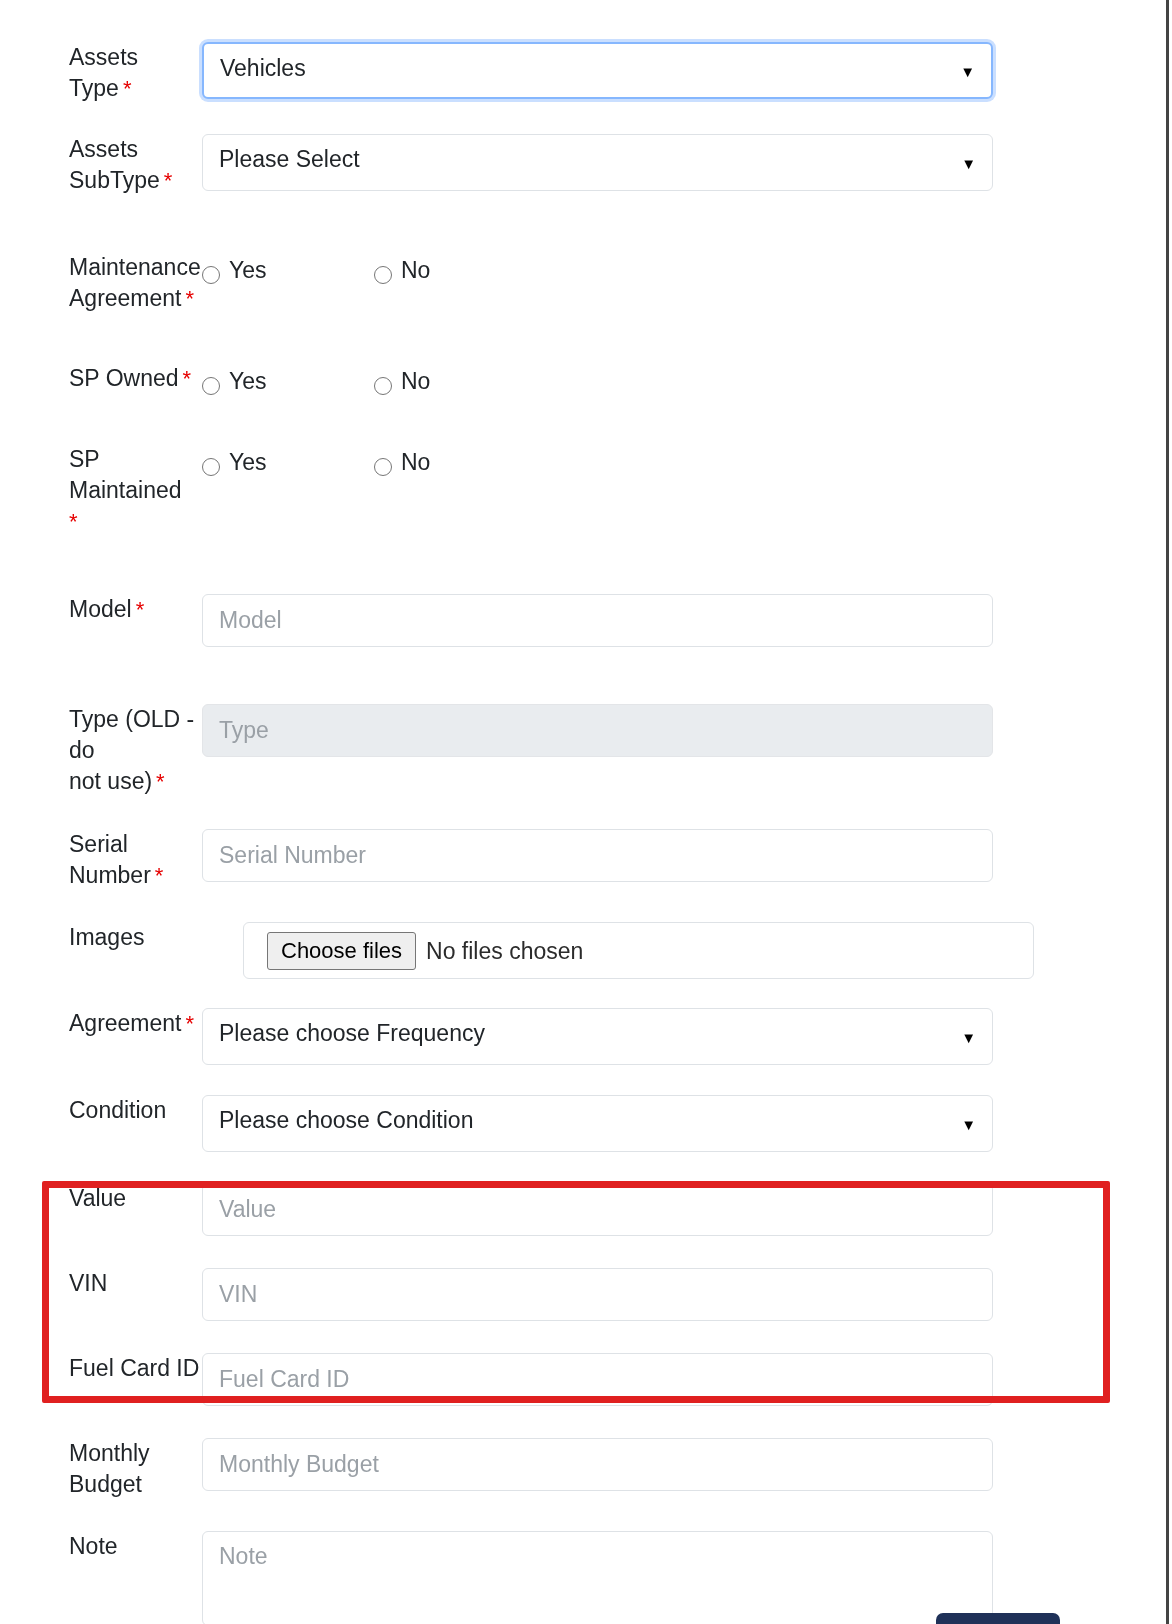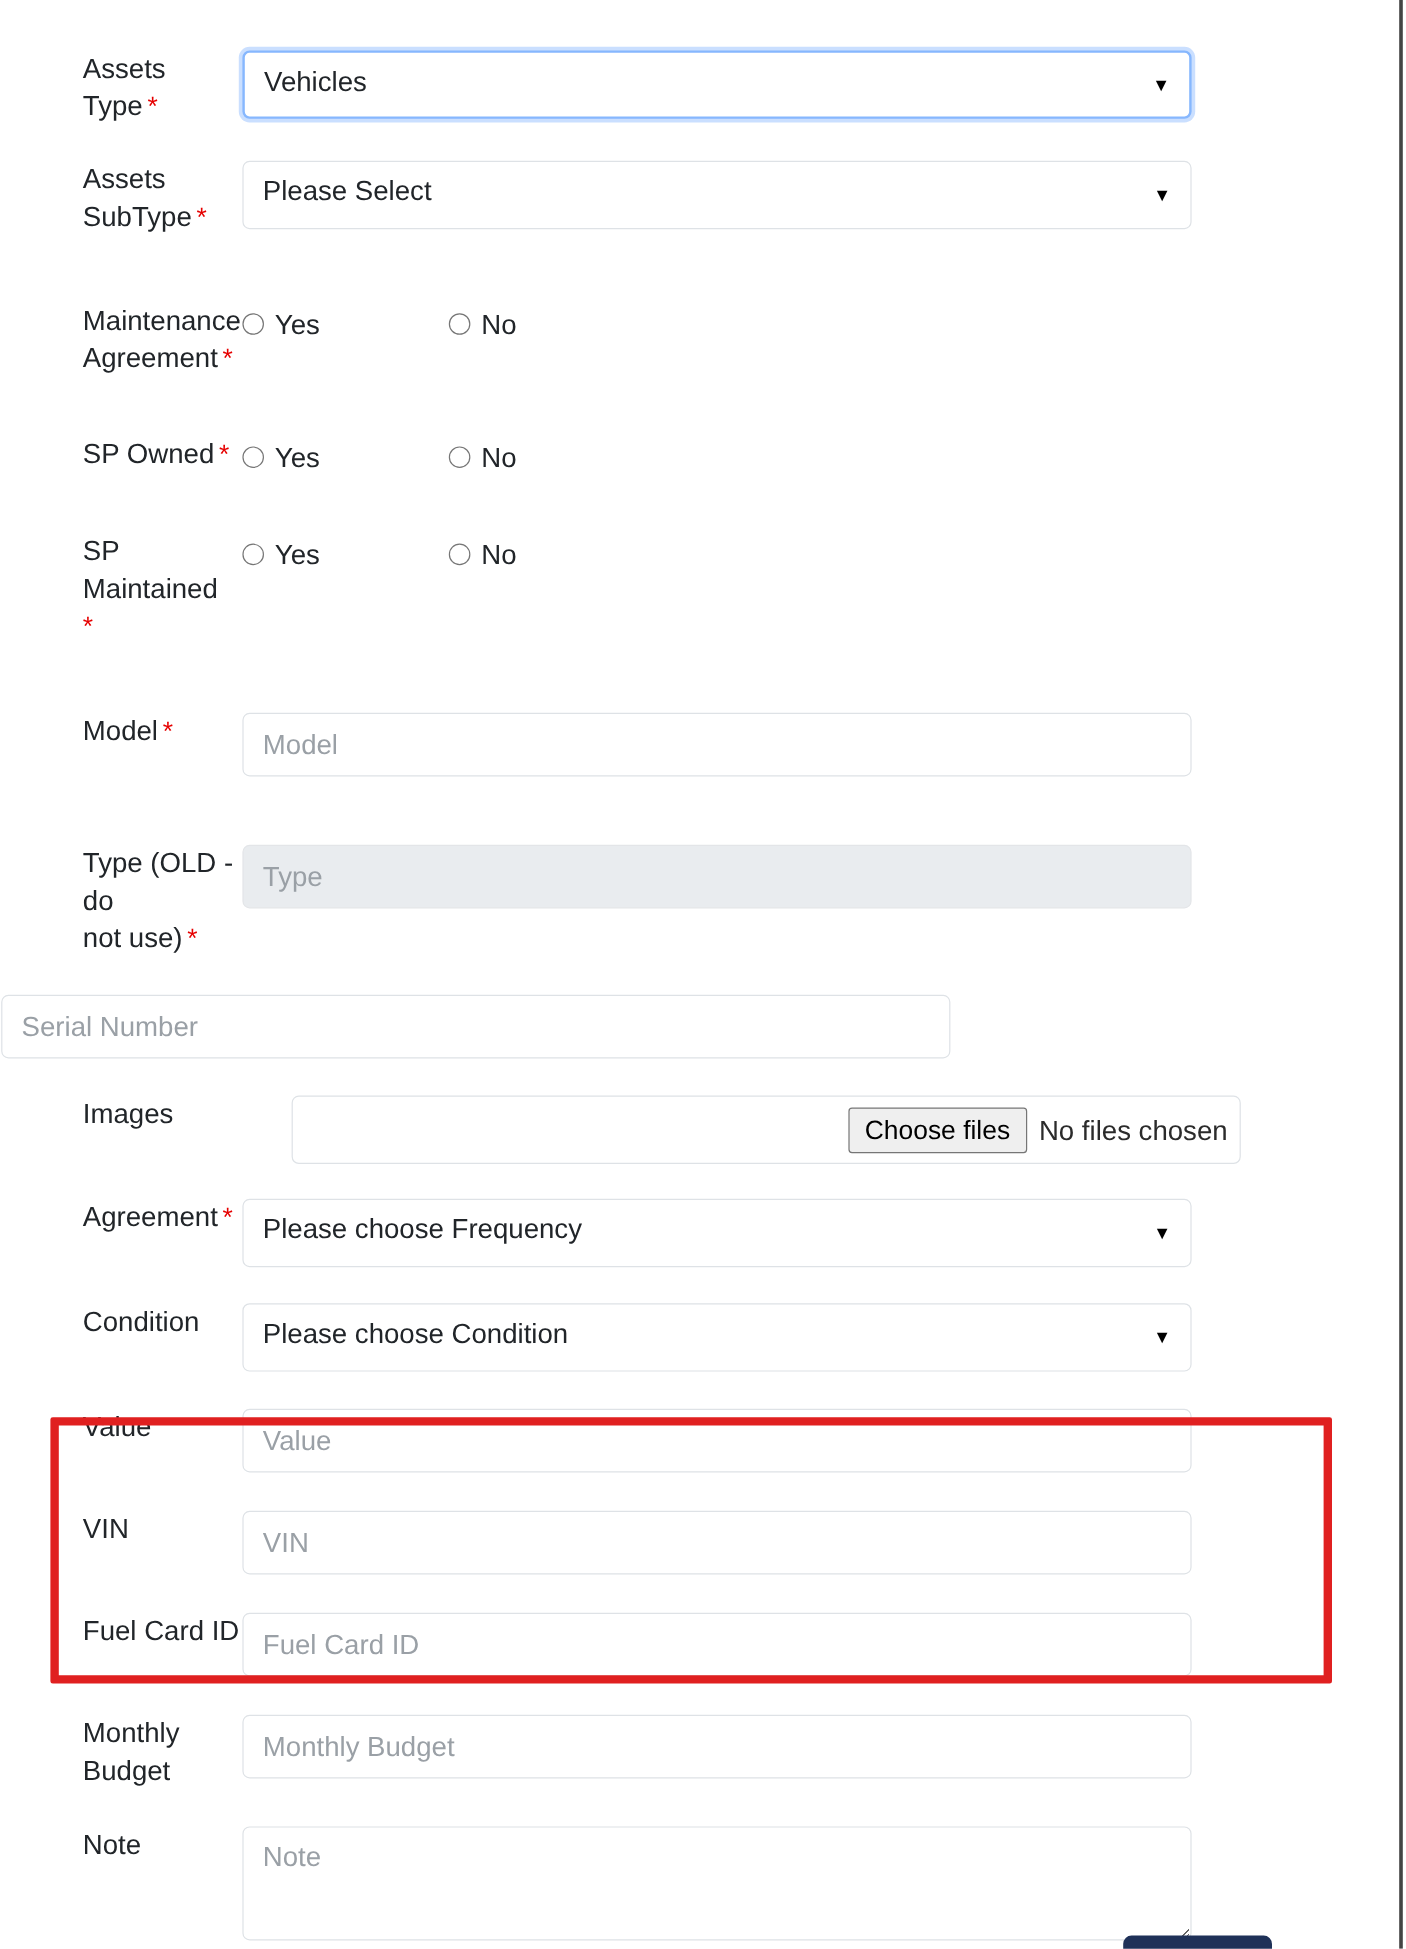--- a/index.html
+++ b/index.html
@@ -120,21 +120,21 @@
   }
 
   
   .radio-group {
     display: flex;
     align-items: center;
     padding-top: 4px;
   }
   .radio-opt {
     display: flex;
-    align-items: center;
+    align-items: flex-end;
     margin-right: 0;
   }
   .radio-opt:first-child { width: 172px; }
 
   .radio-dot {
     width: 18px;
     height: 18px;
     border: 1px solid #767676;
     border-radius: 50%;
     background: #ffffff;
@@ -147,21 +147,20 @@
     line-height: 28px;
     color: #212529;
   }
 
   
   .file-wrap {
     height: 57px;
     display: flex;
     align-items: center;
     padding: 0 10px;
-    justify-content: flex-end;
   }
   .file-btn {
     background: #efefef;
     border: 1px solid #767676;
     border-radius: 3px;
     font-family: "Liberation Sans", sans-serif;
     font-size: 22px;
     line-height: 26px;
     color: #000000;
     padding: 5px 13px;
@@ -291,20 +290,21 @@
   </div>
 
   <div class="row" style="margin-top:57px;">
     <div class="label"><span>Type (OLD - do</span><br><span>not use)</span><span class="req">*</span></div>
     <div class="control">
       <input class="inp disabled" type="text" disabled="" placeholder="Type" style="">
     </div>
   </div>
 
   <div class="row" style="margin-top:32px;">
+    <div class="label"><span>Serial Number</span><span class="req">*</span></div>
     <div class="control">
       <input class="inp" type="text" placeholder="Serial Number" style="">
     </div>
   </div>
 
   <div class="row" style="margin-top:31px;gap:41px;">
     <div class="label"><span>Images</span></div>
     <div class="control">
       <div class="file-wrap">
         <button class="file-btn" type="button">Choose files</button>

